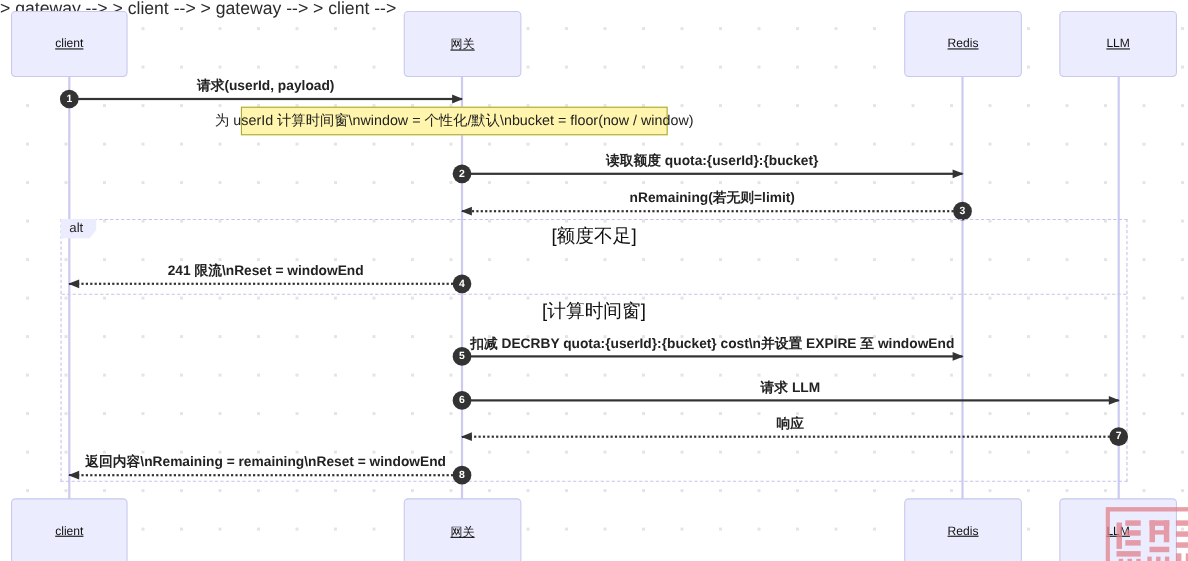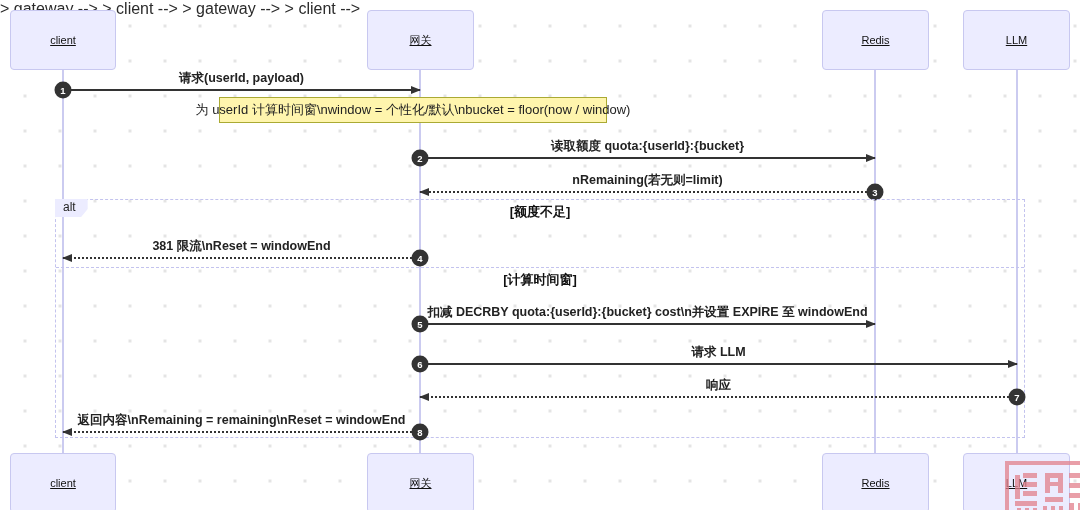--- a/index.html
+++ b/index.html
@@ -43,21 +43,21 @@
   .seq.at-left{left:0;} .seq.at-right{left:100%;}
   .alt-frame{
     position:absolute;left:55px;top:199px;width:970px;height:239px;
     border:1px dashed var(--frame-border);box-sizing:border-box;
   }
   .alt-tab{
     position:absolute;left:-1px;top:-1px;background:var(--actor-fill);
     padding:1px 12px 3px 8px;font-size:12px;font-weight:500;color:#222;
     clip-path:polygon(0 0,100% 0,100% 55%,80% 100%,0 100%);
   }
-  .alt-cond{position:absolute;left:50%;transform:translateX(-50%);font-size:13px;font-weight:700;color:#111;white-space:nowrap;}
+  .alt-cond{position:absolute;left:50%;transform:translateX(-50%);font-size:17px;font-weight:400;color:#111;white-space:nowrap;}
   .alt-divider{position:absolute;left:0;right:0;top:67px;border-top:1px dashed var(--frame-border);}
   .watermark{position:absolute;left:1005px;top:461px;width:90px;height:60px;opacity:0.75;}
 </style>
 </head>
 <body>
 
 <div class="canvas">
 
   
   <div class="lifeline" style="left:62px"></div>
@@ -107,21 +107,21 @@
   
   <div class="alt-frame">
     <div class="alt-tab">alt</div>
     <div class="alt-cond" style="top:3px">[额度不足]</div>
     <div class="alt-divider"></div>
     <div class="alt-cond" style="top:71px">[计算时间窗]</div>
   </div>
 
   &gt; client --&gt;
   <div class="msg" style="left:63px;top:257px;width:357px">
-    <div class="mtext">381 限流\nReset = windowEnd</div>
+    <div class="mtext">241 限流\nReset = windowEnd</div>
     <div class="mline dashed"></div>
     <div class="ahead left"></div>
     <div class="seq at-right">4</div>
   </div>
 
   
   <div class="msg" style="left:420px;top:323px;width:455px">
     <div class="mtext">扣减 DECRBY quota:{userId}:{bucket} cost\n并设置 EXPIRE 至 windowEnd</div>
     <div class="mline"></div>
     <div class="ahead right"></div>

